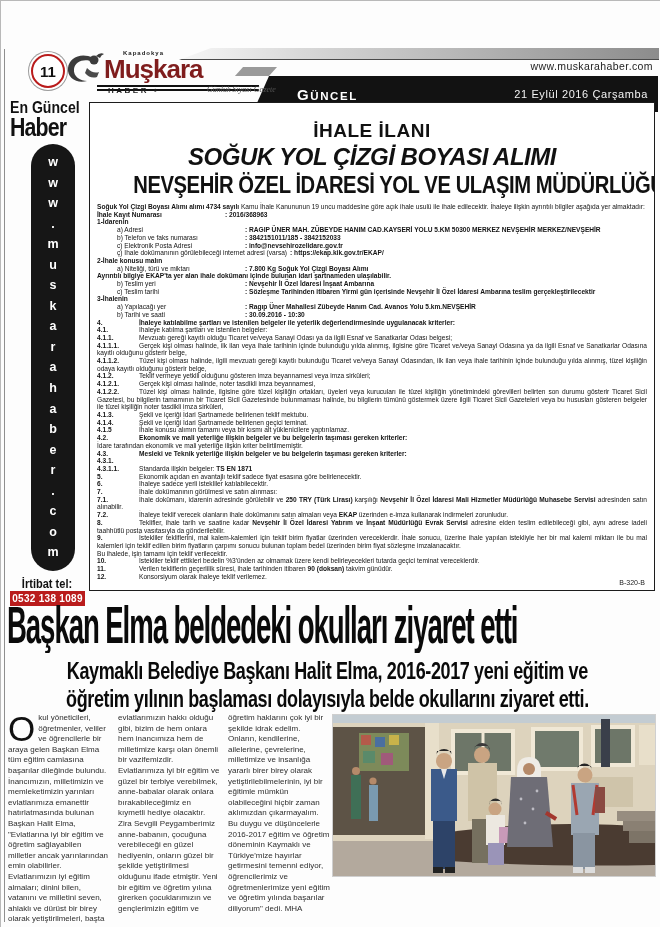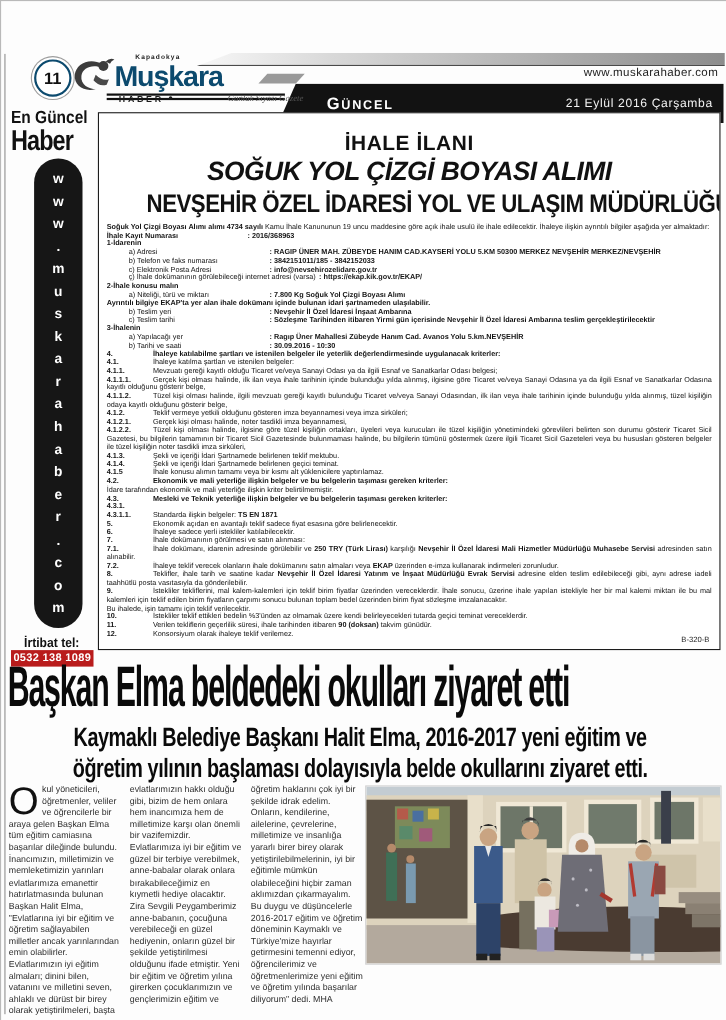--- a/index.html
+++ b/index.html
@@ -17,25 +17,25 @@
   .rule-a{position:absolute;left:96px;top:84px;width:162px;height:1.5px;background:#111;}
   .rule-b{position:absolute;left:96px;top:88px;width:162px;height:1.5px;background:#111;}
   .gray-wedge{position:absolute;left:238px;top:66px;width:34px;height:9px;background:#9a9a9a;transform:skewX(-42deg);}
   .black-band{position:absolute;left:252px;right:3px;top:75px;height:36px;background:#121212;
               clip-path:polygon(16px 0,100% 0,100% 100%,0 100%);
               display:flex;align-items:center;color:#fff;}
   .guncel{display:inline-block;margin-left:44px;font-weight:bold;font-size:11.5px;letter-spacing:1.6px;}
   .guncel::first-letter{font-size:15px;}
   .band-date{margin-left:auto;padding-right:10px;font-size:11px;letter-spacing:.6px;color:#f2f2f2;}
   .page-badge{position:absolute;left:30px;top:53px;width:30px;height:30px;border-radius:50%;
-              border:2px solid #0c4a6e;box-shadow:0 0 0 2px #fff,0 0 0 3px #9c9c9c;
+              border:2px solid #b91c1c;box-shadow:0 0 0 2px #fff,0 0 0 3px #9c9c9c;
               display:flex;align-items:center;justify-content:center;font-size:15px;font-weight:bold;background:#fff;}
   .logo-swirl{position:absolute;left:62px;top:49px;}
   .logo-kicker{position:absolute;left:122px;top:49px;font-size:6px;font-weight:bold;letter-spacing:1px;color:#222;}
-  .logo-name{position:absolute;left:103px;top:53px;font-size:26px;font-weight:bold;letter-spacing:-1px;color:#0c4a6e;}
+  .logo-name{position:absolute;left:103px;top:53px;font-size:26px;font-weight:bold;letter-spacing:-1px;color:#7f1d1d;}
   .logo-sub{position:absolute;left:107px;top:85px;font-size:8px;font-weight:bold;letter-spacing:2.5px;color:#1a1a1a;}
   .logo-dot{position:absolute;left:152px;top:85px;font-size:7px;color:#1a1a1a;}
   .logo-tag{position:absolute;left:162px;top:84px;font-size:8px;font-style:italic;color:#555;
             font-family:"Liberation Serif",serif;margin-left:44px;}
 
   
   .sb-t1{position:absolute;left:9px;top:98px;font-size:16px;font-weight:bold;white-space:nowrap;
          transform:scaleX(.88);transform-origin:0 0;}
   .sb-t2{position:absolute;left:9px;top:111px;font-size:26px;font-weight:bold;letter-spacing:-1px;white-space:nowrap;
          transform:scaleX(.82);transform-origin:0 0;}

